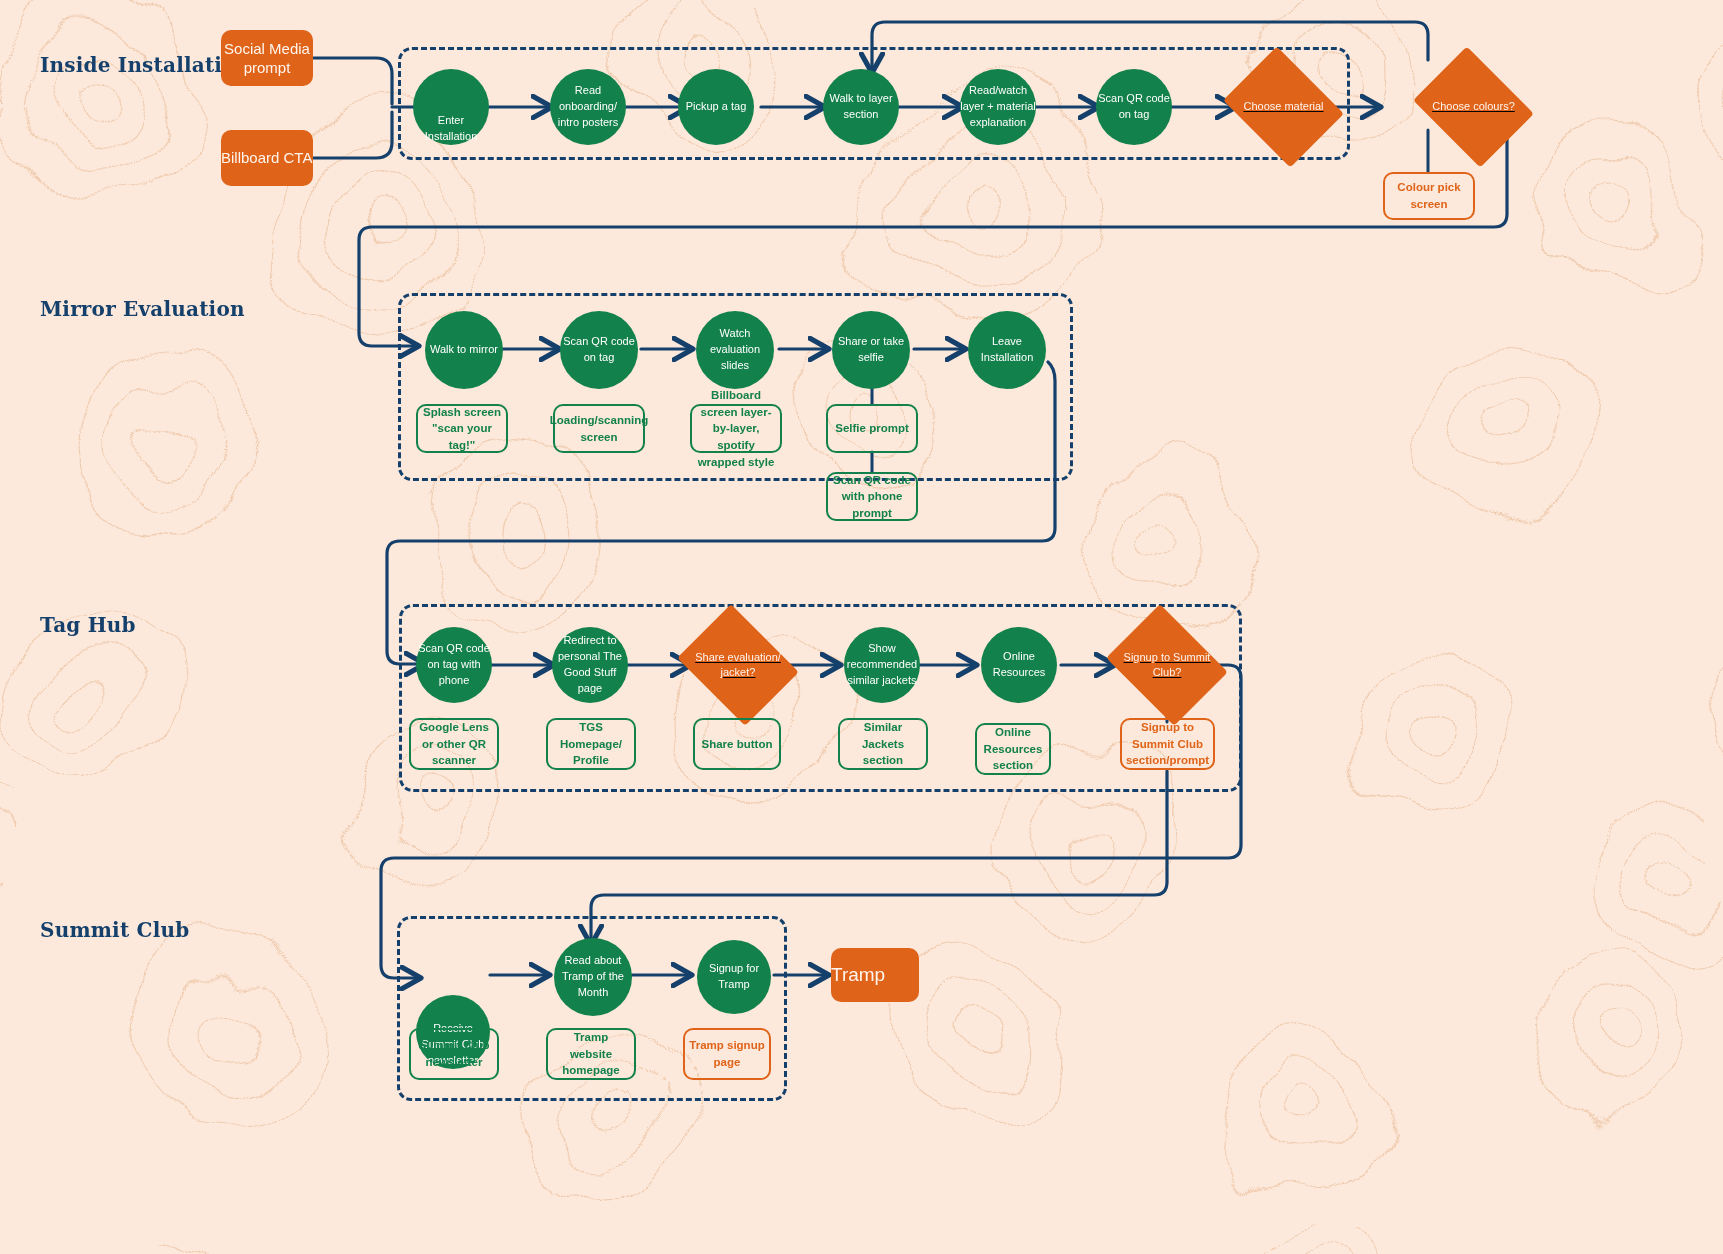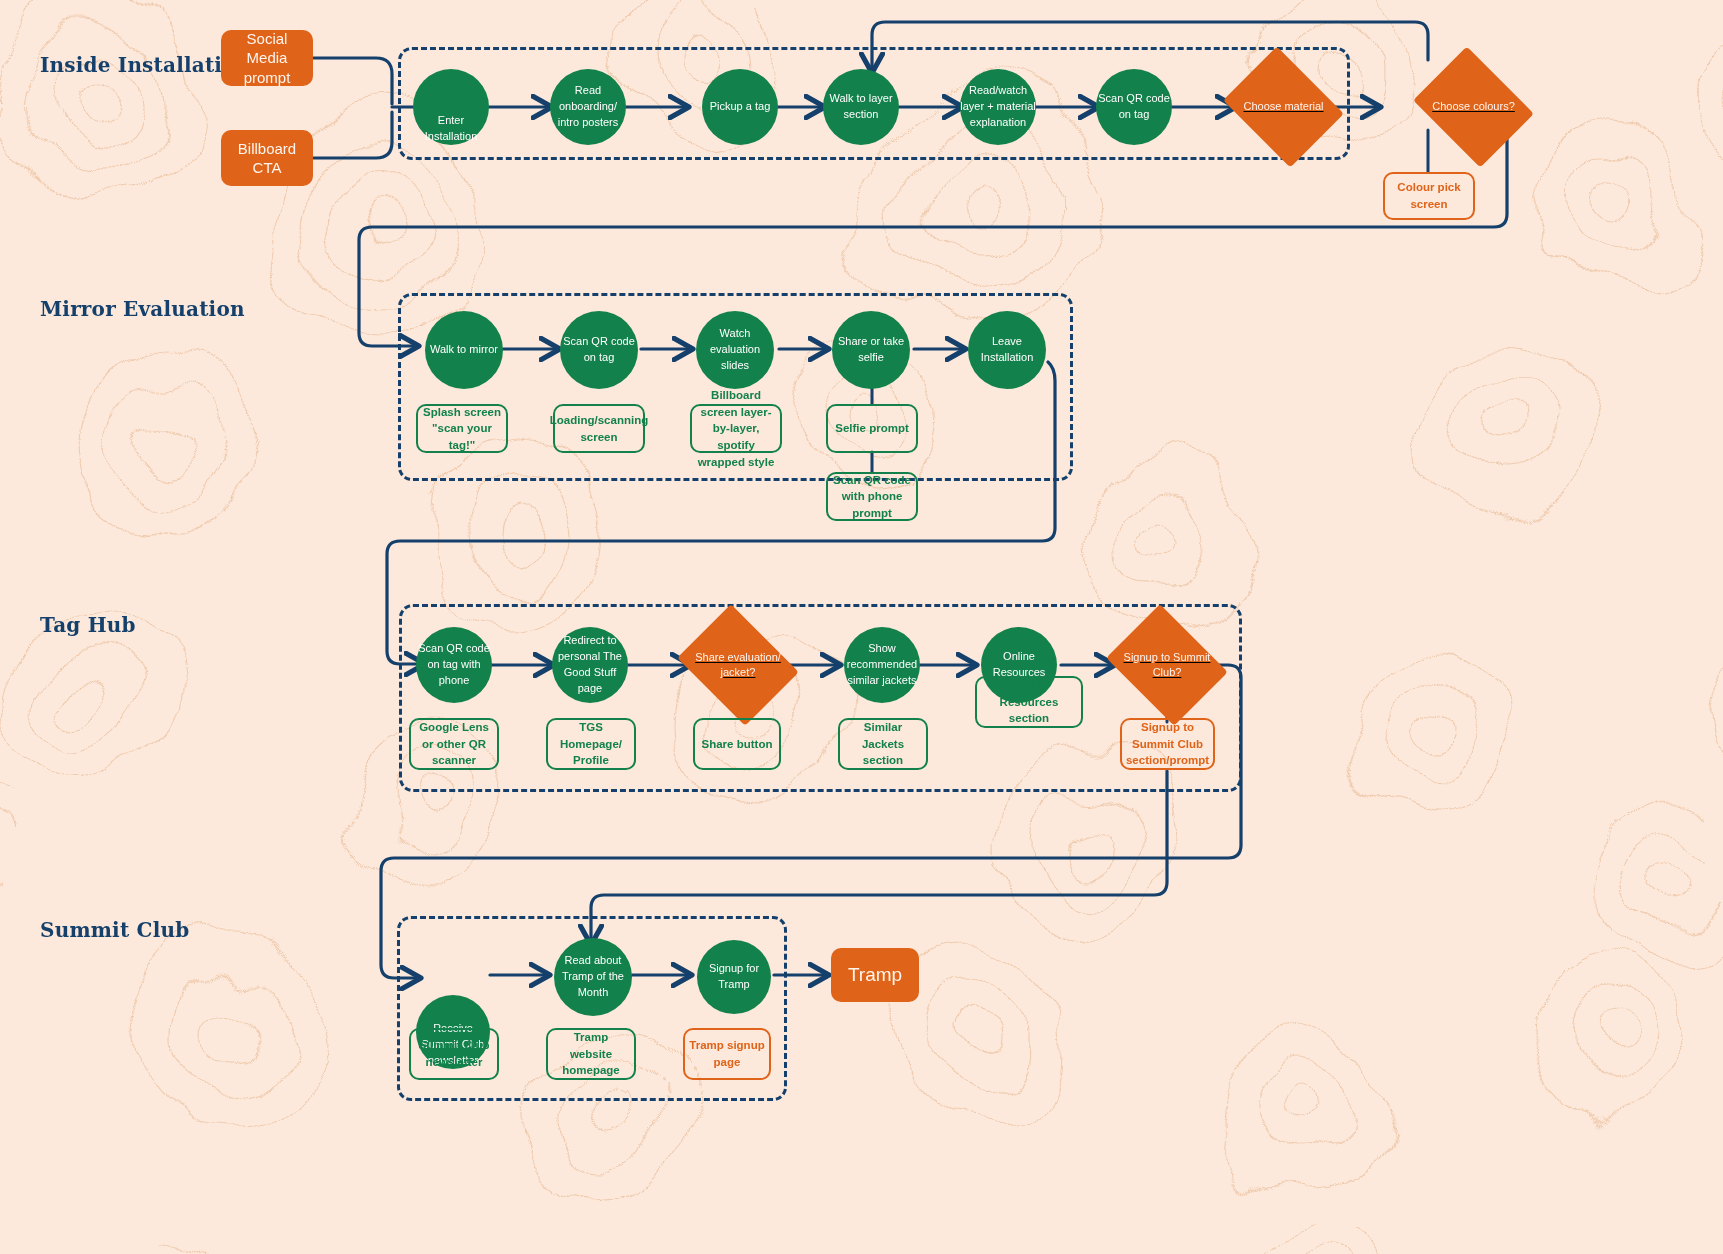--- a/index.html
+++ b/index.html
@@ -17,22 +17,22 @@
     font-weight:700;font-size:20px;letter-spacing:.2px;white-space:nowrap;
   }
 
   .grp{
     position:absolute;border:3px dashed #14406B;border-radius:14px;
     background:transparent;box-sizing:border-box;
   }
 
   .term{
     position:absolute;background:#DF6318;border-radius:10px;color:#FFF5EE;
-    display:flex;align-items:center;justify-content:center;text-align:center;
-    font-size:15px;line-height:1.3;padding:4px 24px;box-sizing:border-box;font-weight:400;
+    display:flex;align-items:center;justify-content:flex-start;text-align:center;
+    font-size:15px;line-height:1.3;padding:4px 0;box-sizing:border-box;font-weight:400;
   }
   .term.big{font-size:19px;font-weight:400;}
 
   .circ{
     position:absolute;background:#13814B;border-radius:50%;color:#FFFFFF;
     display:flex;align-items:center;justify-content:center;text-align:center;
     font-size:11px;line-height:1.45;box-sizing:border-box;
   }
   .circ span{display:block;width:122%;}
 
@@ -217,21 +217,21 @@
   <div class="term" style="left:221px;top:130px;width:92px;height:56px;">
     <span>Billboard CTA</span>
   </div>
 
   <div class="circ" style="left:413px;top:69px;width:76px;height:76px;align-items:flex-end;">
     <span>Enter Installation</span>
   </div>
   <div class="circ" style="left:550px;top:69px;width:76px;height:76px;">
     <span>Read onboarding/ intro posters</span>
   </div>
-  <div class="circ" style="left:702px;top:69px;width:76px;height:76px;">
+  <div class="circ" style="left:678px;top:69px;width:76px;height:76px;">
     <span>Pickup a tag</span>
   </div>
   <div class="circ" style="left:823px;top:69px;width:76px;height:76px;">
     <span>Walk to layer section</span>
   </div>
   <div class="circ" style="left:960px;top:69px;width:76px;height:76px;">
     <span>Read/watch layer + material explanation</span>
   </div>
   <div class="circ" style="left:1096px;top:69px;width:76px;height:76px;">
     <span>Scan QR code on tag</span>
@@ -308,21 +308,21 @@
   </div>
   <div class="note" style="left:546px;top:718px;width:90px;height:52px;">
     <span>TGS Homepage/ Profile</span>
   </div>
   <div class="note" style="left:693px;top:718px;width:88px;height:52px;">
     <span>Share button</span>
   </div>
   <div class="note" style="left:838px;top:718px;width:90px;height:52px;text-align:center;">
     <span>Similar Jackets section</span>
   </div>
-  <div class="note" style="left:975px;top:676px;width:108px;height:52px;">
+  <div class="note" style="left:975px;top:723px;width:76px;height:52px;">
     <span>Online Resources section</span>
   </div>
   <div class="note orange" style="left:1120px;top:718px;width:95px;height:52px;">
     <span>Signup to Summit Club section/prompt</span>
   </div>
 
   <div class="circ" style="left:416px;top:995px;width:74px;height:74px;align-items:flex-end;">
     <span>Receive Summit Club newsletter</span>
   </div>
   <div class="circ" style="left:554px;top:938px;width:78px;height:78px;">

